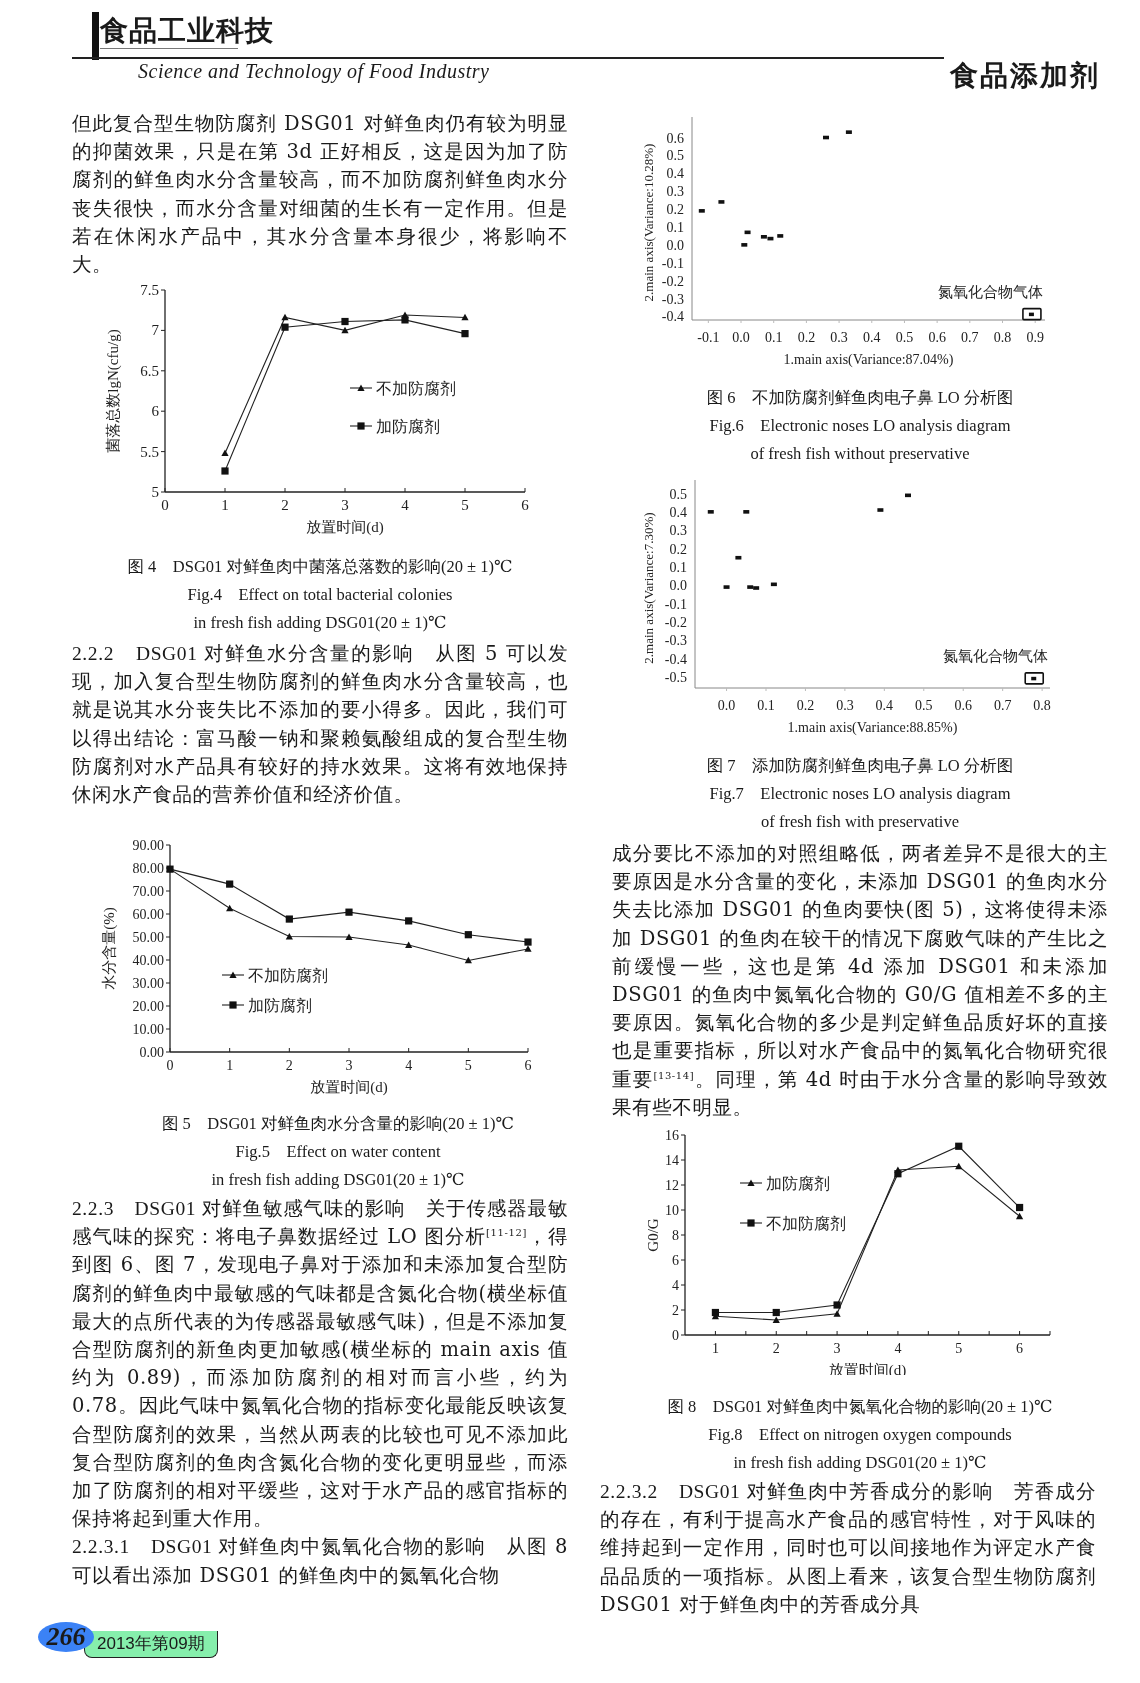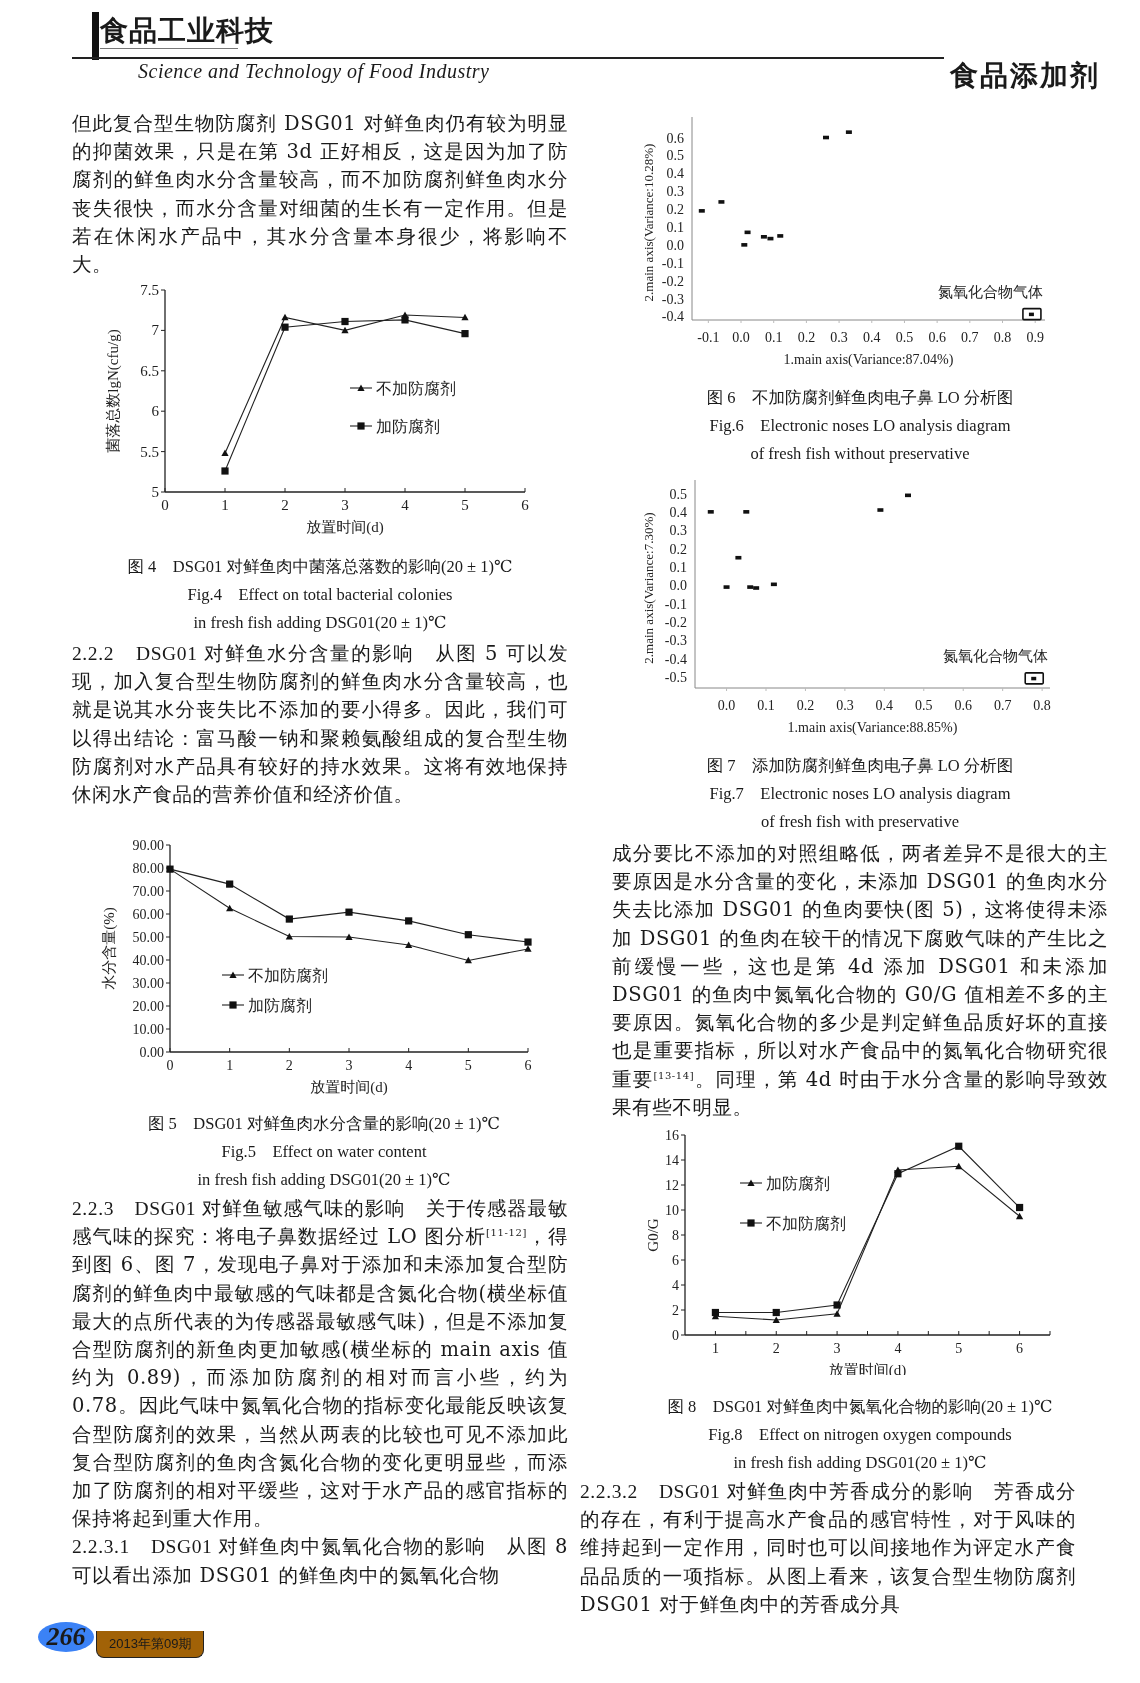--- a/index.html
+++ b/index.html
@@ -10,22 +10,22 @@
   .para p { margin:0; }
   .cap { position:absolute; text-align:center; font-size:16.5px; line-height:28px; font-family:"Liberation Serif","DejaVu Serif",serif; }
   .cap div { white-space:nowrap; }
   .hd-sec { font-family:"Liberation Serif","DejaVu Serif",serif; }
   svg text { font-family:"Liberation Serif","DejaVu Serif",serif; fill:#222; }
   .journal-logo { position:absolute; left:100px; top:12px; font-size:28px; font-weight:bold; font-family:"DejaVu Serif",serif; letter-spacing:1px; }
   .journal-en { position:absolute; left:138px; top:60px; font-size:20px; font-style:italic; font-family:"Liberation Serif",serif; letter-spacing:0.5px; }
   .section-tag { position:absolute; right:40px; top:38px; font-size:28px; font-weight:bold; font-family:"DejaVu Serif",serif; letter-spacing:2px;margin-top:19px; }
   .footer-page { position:absolute; left:38px; top:1622px; width:56px; height:30px; background:#3b82f6; border-radius:50%;
                  font-family:"Liberation Serif",serif; font-style:italic; font-weight:bold; font-size:26px; line-height:30px; text-align:center; }
-  .footer-issue { position:absolute; left:96px; top:1631px; height:26px; padding:0 12px; border:1.5px solid #222; border-radius:0 0 8px 8px;
-                  border-top:none; font-family:"Liberation Sans",sans-serif; font-size:13px; line-height:26px; background:#a16207; }
+  .footer-issue { position:absolute; left:84px; top:1631px; height:26px; padding:0 12px; border:1.5px solid #222; border-radius:0 0 8px 8px;
+                  border-top:none; font-family:"Liberation Sans",sans-serif; font-size:17px; line-height:26px; background:#86efac; }
   .sup { font-size:10px; vertical-align:super; line-height:0; }
 </style>
 </head>
 <body>
 
 <div class="abs" style="left:92px;top:12px;width:7px;height:48px;background:#111;"></div>
 <div class="journal-logo">食品工业科技</div>
 <div class="abs" style="left:100px;top:48px;width:138px;height:1px;background:#777;"></div>
 <div class="abs" style="left:72px;top:57px;width:872px;height:2px;background:#222;"></div>
 <div class="journal-en">Science and Technology of Food Industry</div>
@@ -150,21 +150,21 @@
     <rect x="305.0666666666666" y="79.30000000000001" width="7.2" height="7.2" fill="#111"></rect>
     <rect x="364.73333333333335" y="93.10000000000001" width="7.2" height="7.2" fill="#111"></rect>
     <rect x="424.4" y="100.46000000000001" width="7.2" height="7.2" fill="#111"></rect>
     <line x1="122" y1="137" x2="144" y2="137" stroke="#222" stroke-width="1.1"></line>
     <polygon points="133,133.4 129.4,139.88 136.6,139.88" fill="#111"></polygon>
     <text x="148" y="143" font-size="16">不加防腐剂</text>
     <line x1="122" y1="167" x2="144" y2="167" stroke="#222" stroke-width="1.1"></line>
     <rect x="129.4" y="163.4" width="7.2" height="7.2" fill="#111"></rect>
     <text x="148" y="173" font-size="16">加防腐剂</text>
   </svg>
-<div class="cap" style="left:76px;top:1110px;width:496px;">
+<div class="cap" style="left:90px;top:1110px;width:496px;">
   <div>图 5　DSG01 对鲜鱼肉水分含量的影响(20 ± 1)℃</div>
   <div>Fig.5　Effect on water content</div>
   <div>in fresh fish adding DSG01(20 ± 1)℃</div>
 </div>
 
 <div class="para" style="left:72px;top:1195px;width:496px;">
   <p><span class="hd-sec">2.2.3　DSG01 对鲜鱼敏感气味的影响</span>　<span>关于传感器最敏感气味的探究：将电子鼻数据经过 LO 图分析</span><span class="sup">[11-12]</span><span>，得到图 6、图 7，发现电子鼻对于添加和未添加复合型防腐剂的鲜鱼肉中最敏感的气味都是含氮化合物(横坐标值最大的点所代表的为传感器最敏感气味)，但是不添加复合型防腐剂的新鱼肉更加敏感(横坐标的 main axis 值约为 0.89)，而添加防腐剂的相对而言小些，约为 0.78。因此气味中氮氧化合物的指标变化最能反映该复合型防腐剂的效果，当然从两表的比较也可见不添加此复合型防腐剂的鱼肉含氮化合物的变化更明显些，而添加了防腐剂的相对平缓些，这对于水产品的感官指标的保持将起到重大作用。</span></p>
   <p><span class="hd-sec">2.2.3.1　DSG01 对鲜鱼肉中氮氧化合物的影响</span>　<span>从图 8 可以看出添加 DSG01 的鲜鱼肉中的氮氧化合物</span></p>
 </div>
 
@@ -346,15 +346,15 @@
     <line x1="100" y1="103" x2="122" y2="103" stroke="#222" stroke-width="1.1"></line>
     <rect x="107.4" y="99.4" width="7.2" height="7.2" fill="#111"></rect>
     <text x="126" y="109" font-size="16">不加防腐剂</text>
   </svg>
 <div class="cap" style="left:612px;top:1393px;width:496px;">
   <div>图 8　DSG01 对鲜鱼肉中氮氧化合物的影响(20 ± 1)℃</div>
   <div>Fig.8　Effect on nitrogen oxygen compounds</div>
   <div>in fresh fish adding DSG01(20 ± 1)℃</div>
 </div>
 
-<div class="para" style="left:580px;top:1478px;width:496px;">
+<div class="para" style="left:600px;top:1478px;width:496px;">
   <p><span class="hd-sec">2.2.3.2　DSG01 对鲜鱼肉中芳香成分的影响</span>　<span>芳香成分的存在，有利于提高水产食品的感官特性，对于风味的维持起到一定作用，同时也可以间接地作为评定水产食品品质的一项指标。从图上看来，该复合型生物防腐剂 DSG01 对于鲜鱼肉中的芳香成分具</span></p>
 </div>
 
 </body></html>

